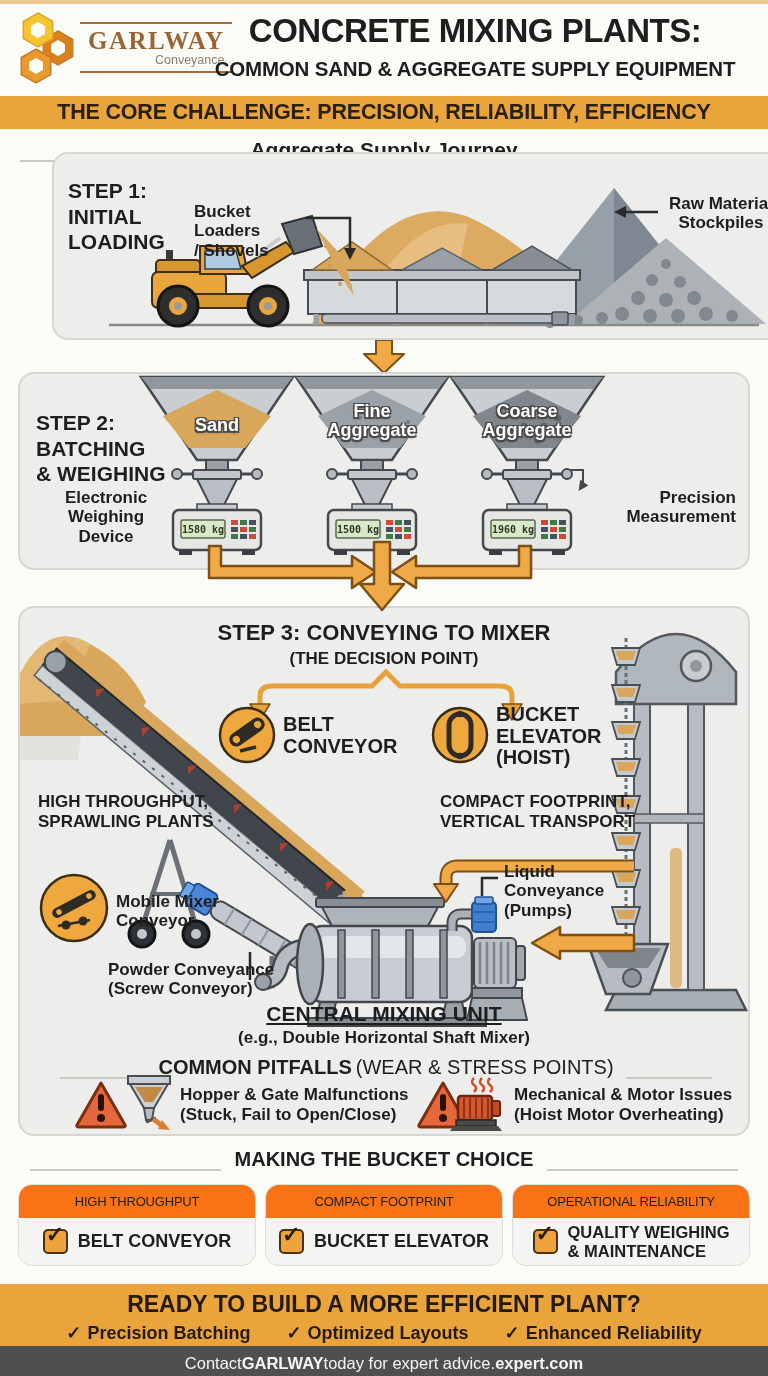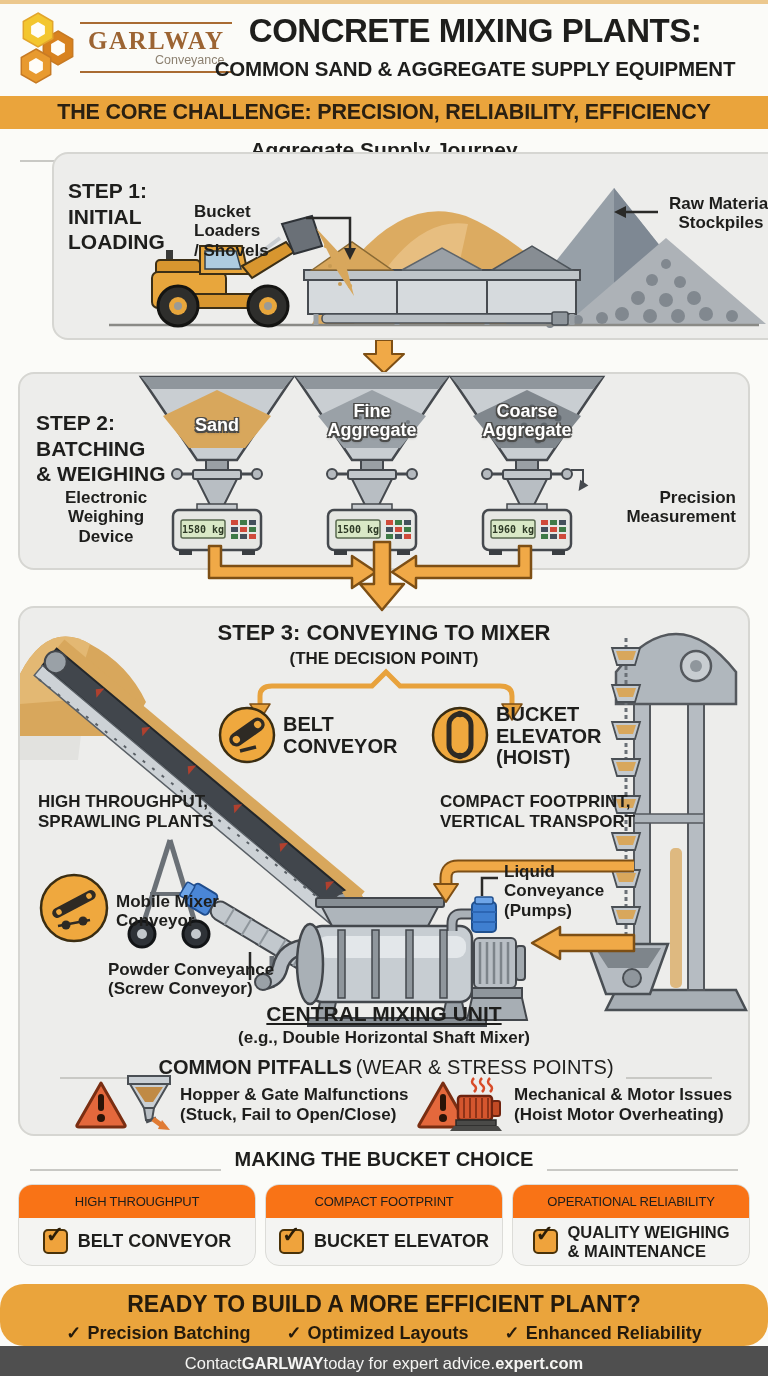--- a/index.html
+++ b/index.html
@@ -44,21 +44,21 @@
   .choice-title-row{left:30px;top:1148px;width:708px;}
   .choice-title-row .txt{margin:0 14px;font-size:20px;font-weight:800;}
   .ccard{position:absolute;top:1184px;width:238px;height:82px;background:#F4F4F2;border:1.5px solid #DCDCD8;
          border-radius:14px;overflow:hidden;box-sizing:border-box;}
   .ccard-head{height:33px;background:#f97316;display:flex;align-items:center;justify-content:center;
               font-size:13px;font-weight:400;letter-spacing:-0.2px;}
   .ccard-body{height:47px;display:flex;align-items:center;justify-content:center;gap:10px;font-size:18px;font-weight:800;}
   .ccard-body.small{font-size:16.5px;text-align:left;line-height:1.1;}
   .chk{position:relative;width:21px;height:21px;background:#EFA33C;border:2.5px solid #4A3209;border-radius:5px;flex:none;}
   .chk .mark{position:absolute;left:1px;top:-9px;font-size:22px;font-weight:900;color:#2A1D08;}
-  .cta{left:0;top:1284px;width:768px;height:62px;background:#EAA43C;text-align:center;color:#241A0C;border-radius:24px;}
+  .cta{left:0;top:1284px;width:768px;height:62px;background:#EAA43C;text-align:center;color:#241A0C;}
   .cta-title{font-size:23px;font-weight:800;padding-top:7px;}
   .cta-items{display:flex;justify-content:center;gap:36px;font-size:18px;font-weight:700;margin-top:4px;}
   .cta-items .ck{font-weight:900;margin-right:6px;}
   .footer{left:0;top:1346px;width:768px;height:34px;background:#4F4F4F;color:#F4F4F2;display:flex;align-items:center;
           justify-content:center;font-size:16.5px;}
   .footer b{font-weight:800;}
   svg text{font-family:"DejaVu Sans Mono",monospace;}
 </style>
 </head>
 <body>

